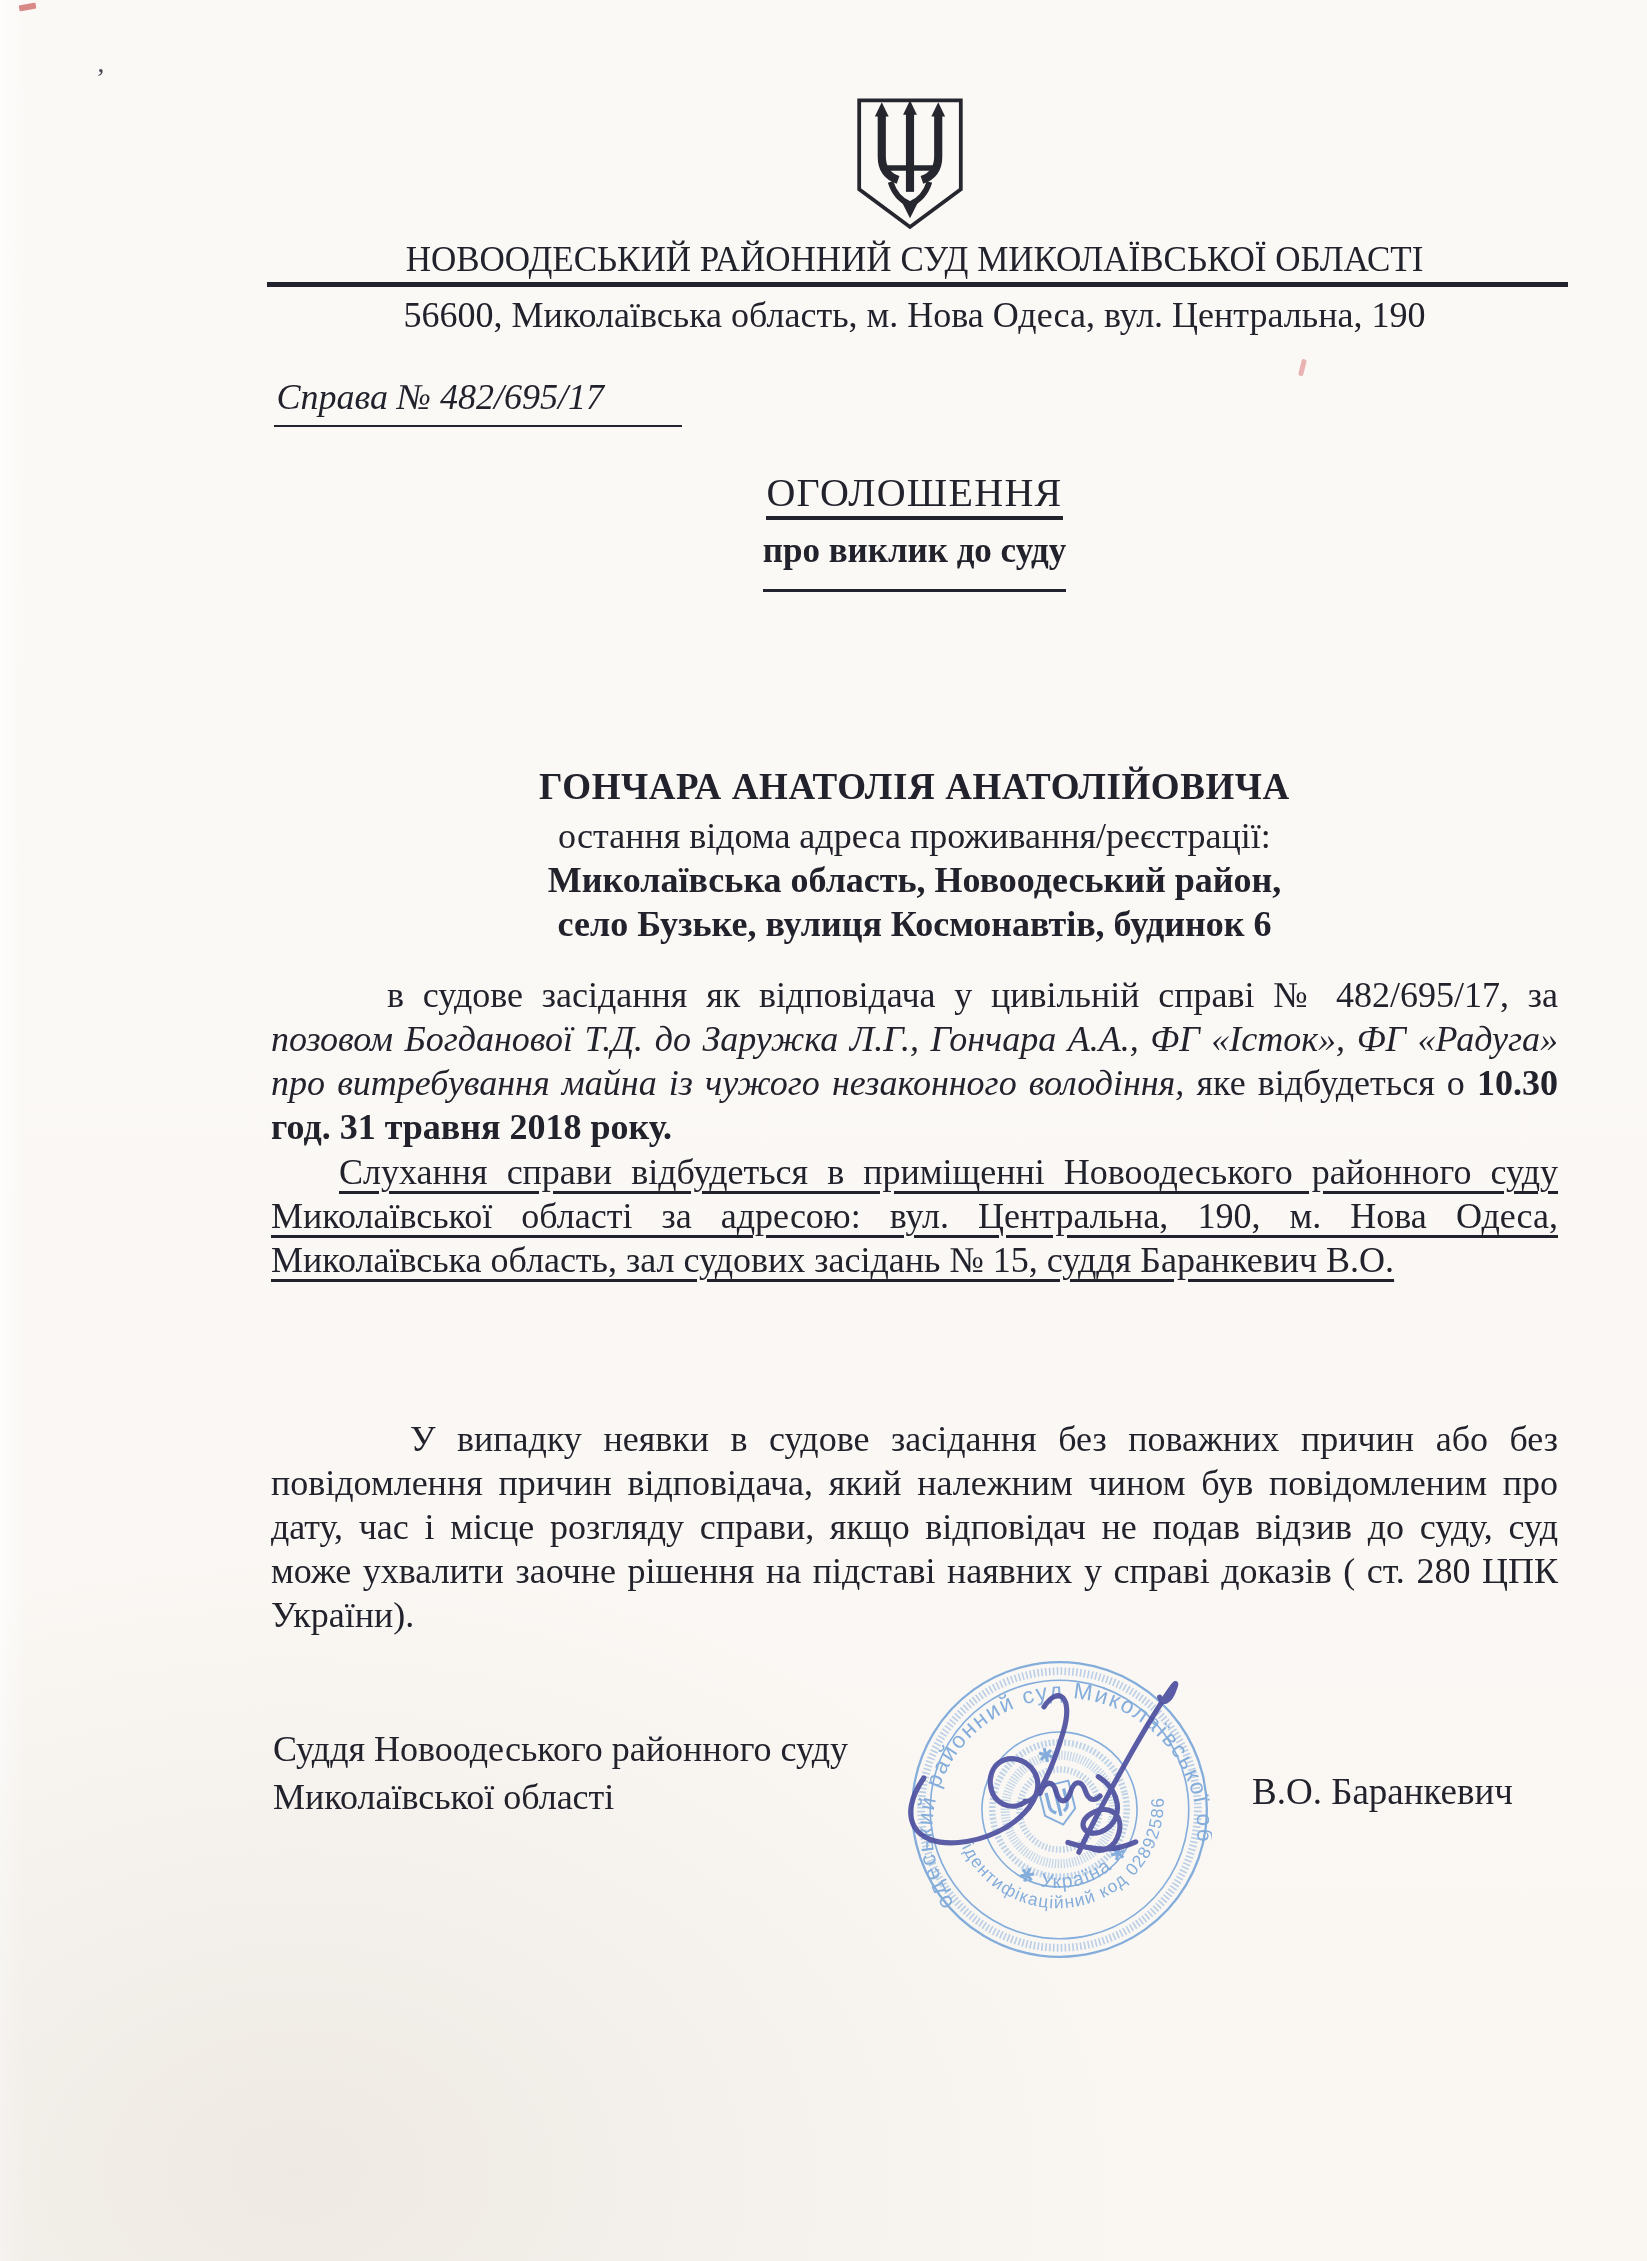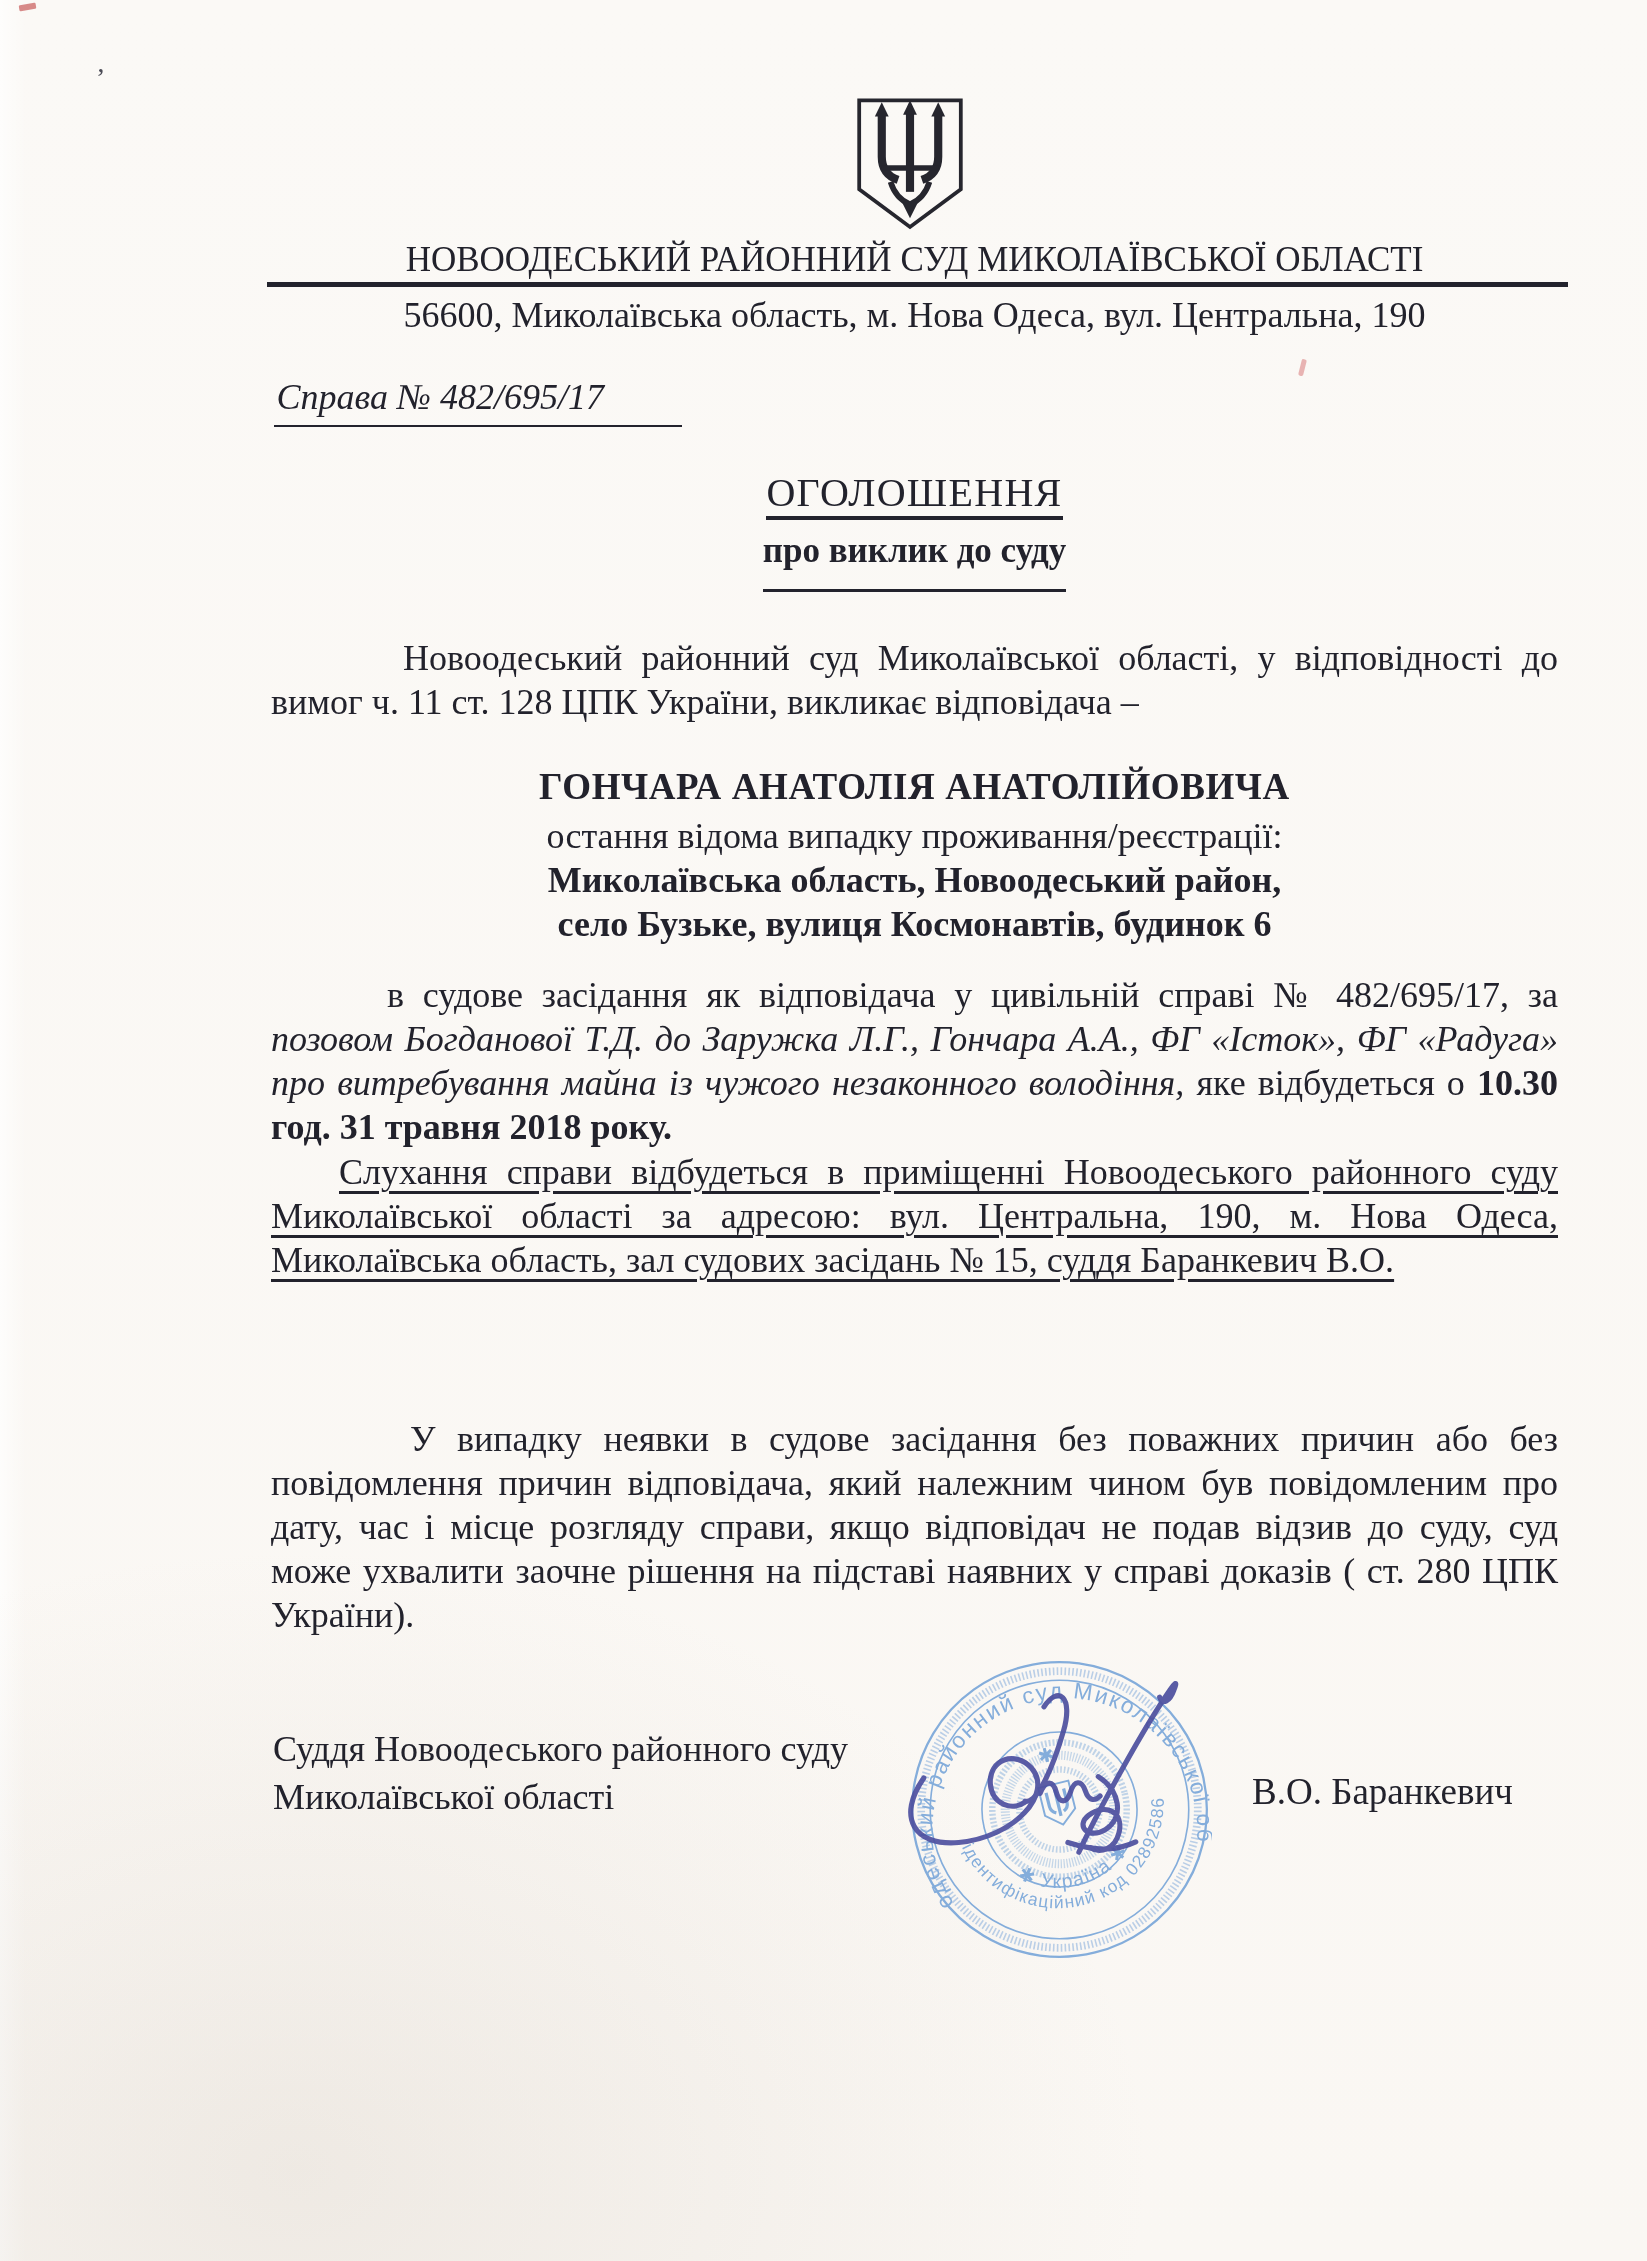--- a/index.html
+++ b/index.html
@@ -98,24 +98,23 @@
 
   <div class="court-name">НОВООДЕСЬКИЙ РАЙОННИЙ СУД МИКОЛАЇВСЬКОЇ ОБЛАСТІ</div>
   <div class="header-rule"></div>
   <div class="court-address">56600,  Миколаївська область, м. Нова Одеса, вул. Центральна, 190</div>
 
   <div class="case-number">Справа № 482/695/17</div>
 
   <div class="doc-title"><span class="u">ОГОЛОШЕННЯ</span></div>
   <div class="doc-subtitle"><span class="u">про виклик до суду</span></div>
 
-  <p class="para p-intro">Новоодеський районний суд Миколаївської  області, у відповідності до вимог ч. 11 ст. 128 ЦПК України, викликає відповідача –</p>
 
   <div class="center-line defendant-name">ГОНЧАРА АНАТОЛІЯ АНАТОЛІЙОВИЧА</div>
-  <div class="center-line addr-label">остання відома випадку проживання/реєстрації:</div>
+  <div class="center-line addr-label">остання відома адреса проживання/реєстрації:</div>
   <div class="center-line addr-1">Миколаївська область, Новоодеський район,</div>
   <div class="center-line addr-2">село Бузьке, вулиця Космонавтів, будинок 6</div>
 
   <p class="para p-hearing"><span>в судове засідання як відповідача  у цивільній справі № 482/695/17, за </span><span class="it">позовом Богданової Т.Д. до Заружка Л.Г., Гончара А.А., ФГ «Істок», ФГ «Радуга» про витребування майна із чужого незаконного володіння,</span><span> яке відбудеться о </span><span class="bd">10.30 год. 31 травня 2018 року.</span></p>
 
   <p class="para p-venue"><span class="u">Слухання справи  відбудеться в приміщенні Новоодеського районного суду Миколаївської області за адресою: вул. Центральна, 190,  м. Нова Одеса, Миколаївська область, зал судових засідань № 15, суддя  Баранкевич В.О.</span></p>
 
 
   <p class="para p-absence">У випадку неявки в судове засідання без поважних причин або без повідомлення причин відповідача, який  належним чином був  повідомленим про дату, час і місце розгляду справи,  якщо відповідач не подав відзив до суду, суд може ухвалити заочне рішення на підставі наявних у справі доказів ( ст. 280 ЦПК України).</p>
 

